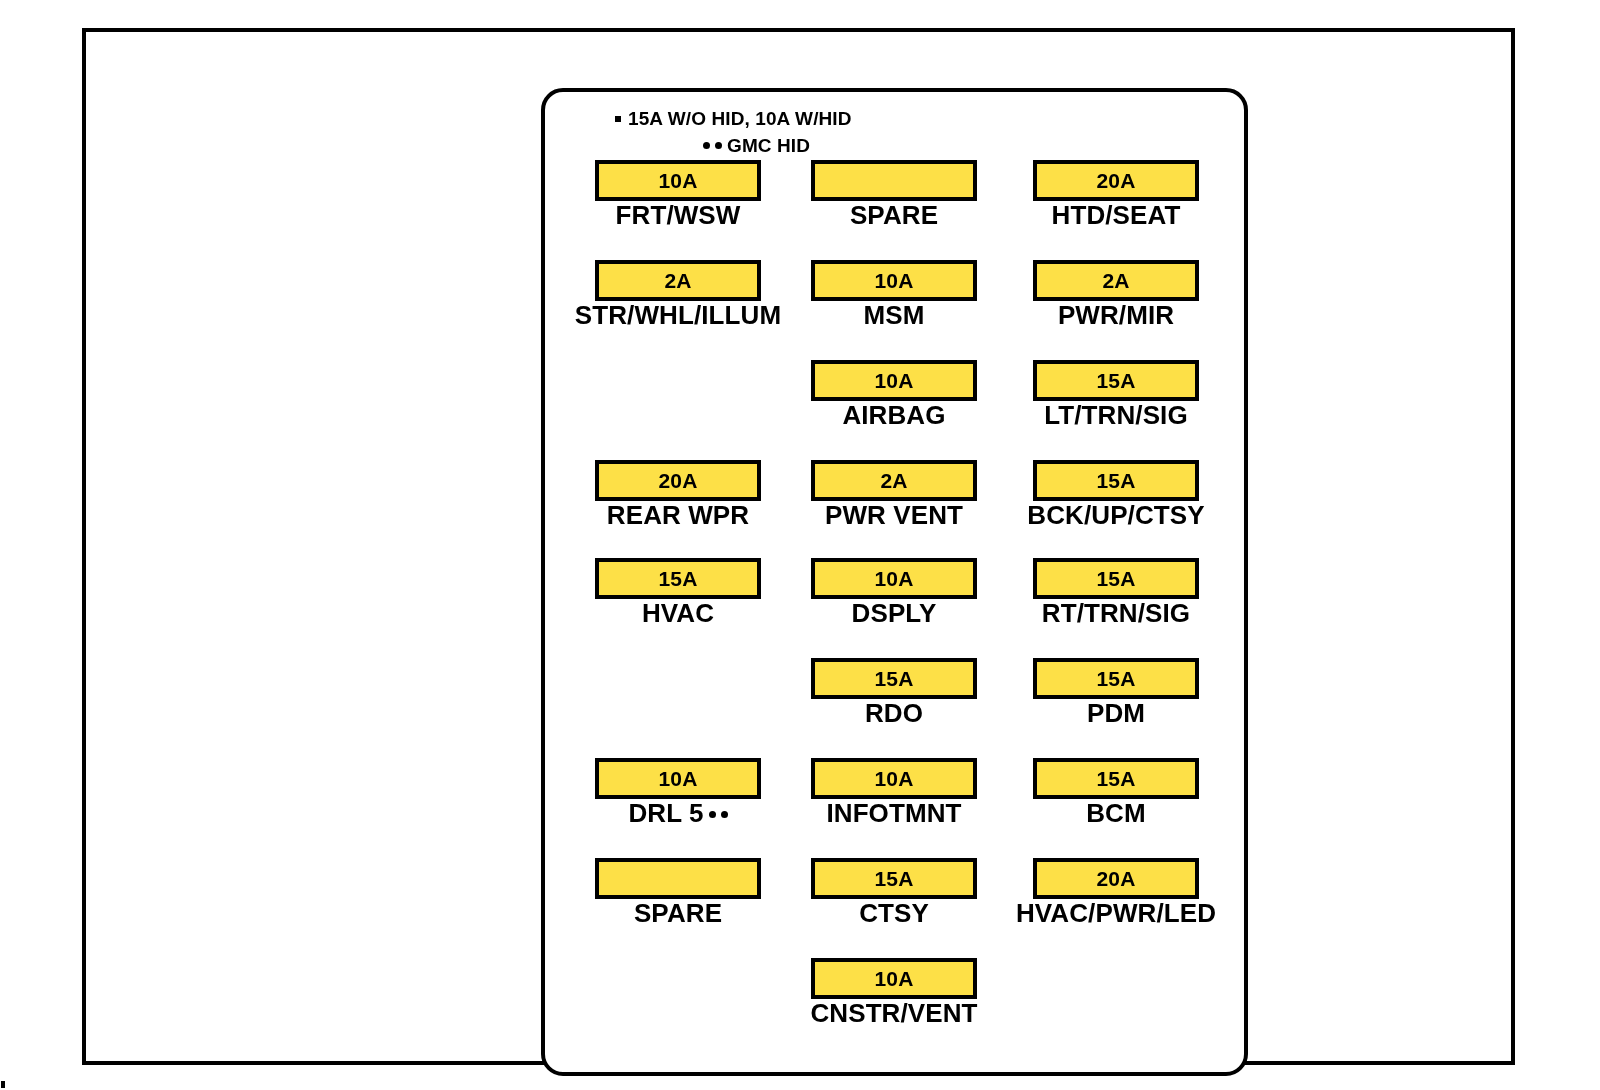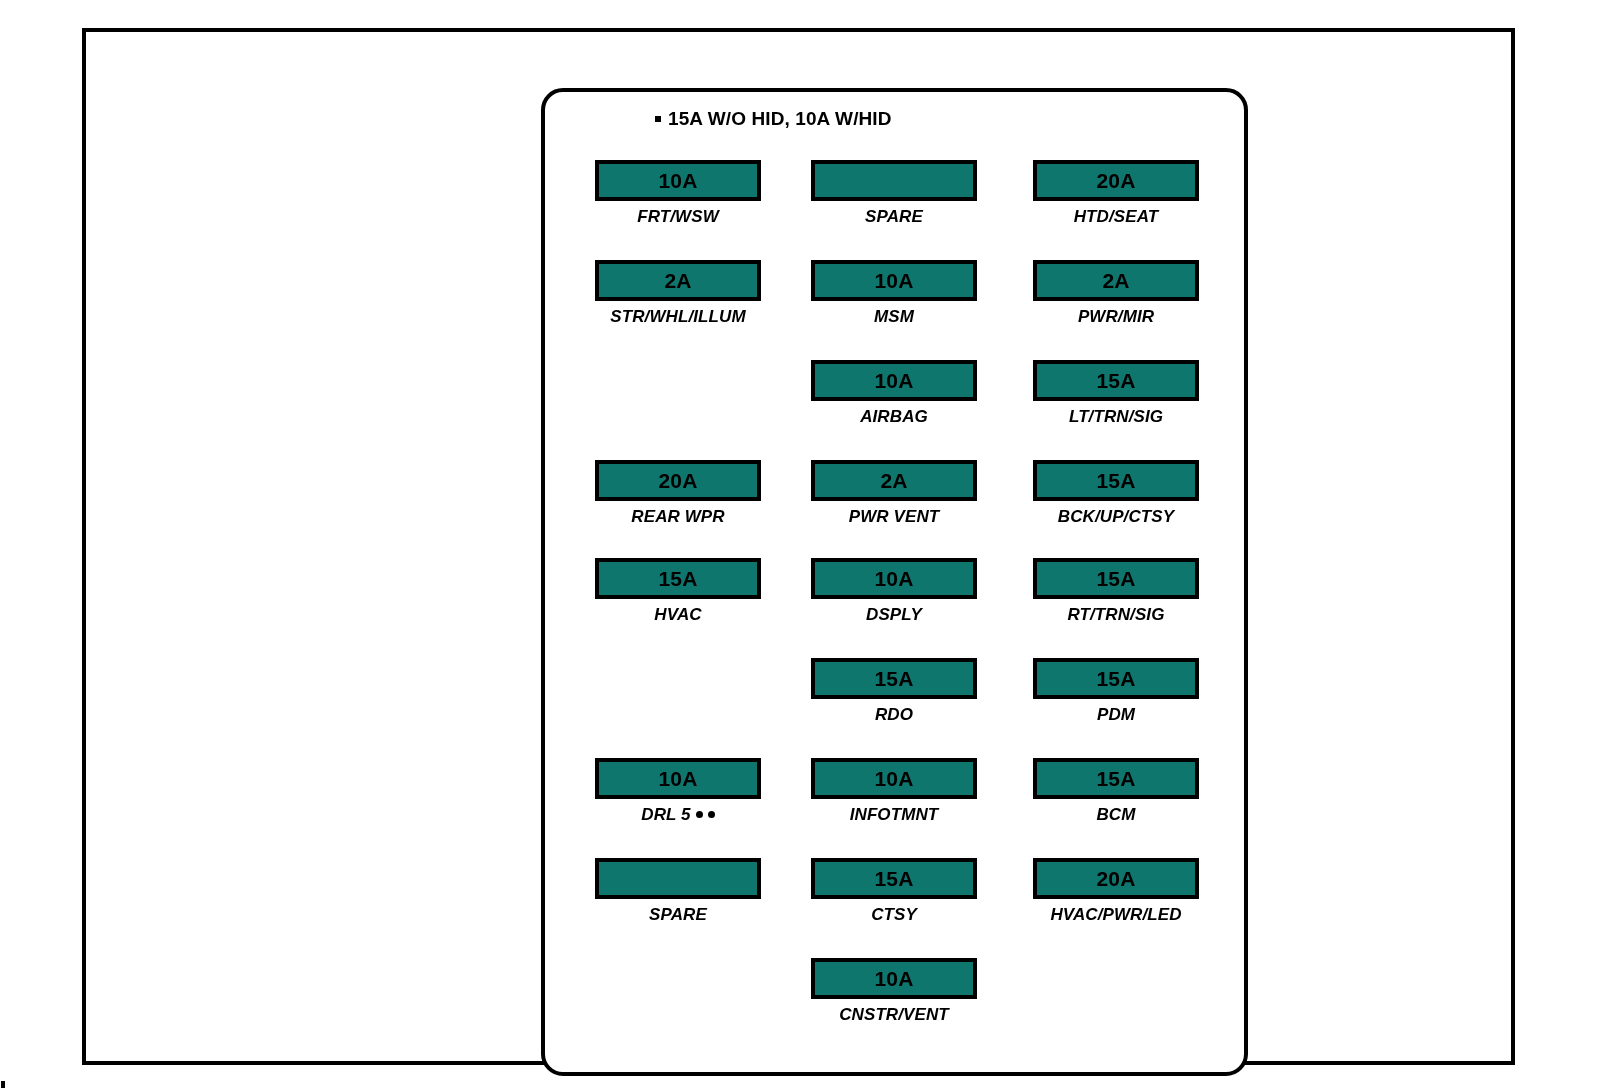--- a/index.html
+++ b/index.html
@@ -59,21 +59,21 @@
   }
   .legend-line {
     display: flex;
     align-items: center;
     justify-content: flex-start;
     font-size: 19px;
     font-weight: bold;
     color: #000000;
     letter-spacing: 0.1px;
     height: 27px;
-    padding-left: 110px;
+    padding-left: 70px;
     box-sizing: border-box;
   }
   .legend-line .legend-text {
     white-space: nowrap;
   }
   .bullet-sq {
     display: inline-block;
     width: 6px;
     height: 6px;
     background: #000000;
@@ -106,38 +106,36 @@
   }
   .fuse-box {
     width: 166px;
     height: 41px;
     border: 4px solid #000000;
     box-sizing: border-box;
     margin: 0 auto;
     display: flex;
     align-items: center;
     justify-content: center;
-    background: #0f766e;
+    background: #fde047;
   }
   .fuse-rating {
     font-size: 21px;
     font-weight: bold;
     color: #000000;
     letter-spacing: 0.2px;
     line-height: 1;
   }
   .fuse-label {
-    margin-top: 6px;
-    font-size: 17px;
+    font-size: 26px;
     font-weight: bold;
     color: #000000;
     letter-spacing: 0.1px;
     white-space: nowrap;
     line-height: 1.15;
-    font-style: italic;
   }
   .fuse-label .lbl-bullet {
     display: inline-block;
     width: 7px;
     height: 7px;
     background: #000000;
     border-radius: 50%;
     vertical-align: middle;
     margin-left: 5px;
     position: relative;
@@ -152,20 +150,25 @@
 
 <div class="outer-frame">
 
   <div class="fuse-panel">
 
     <div class="legend">
       <div class="legend-line">
         <span class="bullet-sq"></span>
         <span class="legend-text">15A W/O HID, 10A W/HID</span>
       </div>
+      <div class="legend-line second">
+        <span class="bullet-rd"></span>
+        <span class="bullet-rd"></span>
+        <span class="legend-text">GMC HID</span>
+      </div>
     </div>
 
     <div class="fuse-grid">
         <div class="fuse-cell" style="left: 25px; top: 68px;">
           <div class="fuse-box">
             <span class="fuse-rating">10A</span>
           </div>
           <div class="fuse-label"><span>FRT/WSW</span></div>
         </div>
         <div class="fuse-cell empty-slot" style="left: 241px; top: 68px;">

